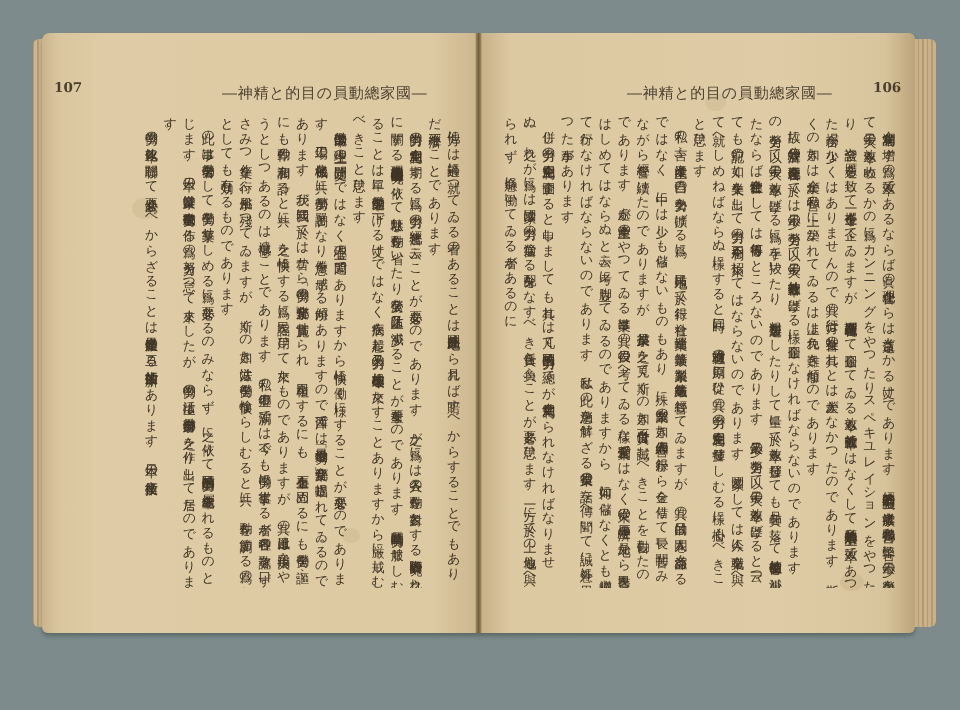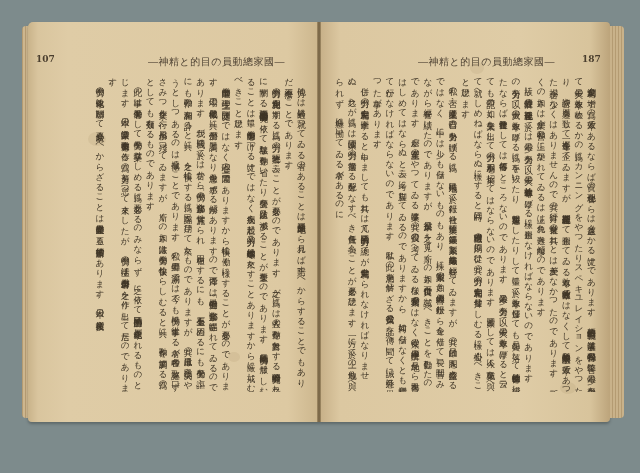--- a/index.html
+++ b/index.html
@@ -75,21 +75,21 @@
       <p>尚勞力の完全利用を期する爲に「勞力の經濟化」と云ふことが必要なのであります。之が爲には各人の動作を對象とする實際的研究や之れに關する心理學的及生理學的研究等に依りて無駄な動作を省いたり疲勞を防止又は減少することが重要なのであります。長時間勞働に服せしむることは單に勞働能率を下げる丈けではなく疾病を惹起し又勞力の根本的破壊を來たすことありますから厳に戒しむべきことゝ思ひます。</p>
       <p>勞働能率は生理上の問題丈けではなく心理上の問題でありますから愉快に働く様にすることが必要なのであります。工場の機械化と共に勞働が單調となり倦怠を感ずる傾向がありますので西洋では最近「勞働の音樂化」が提唱されてゐるのであります。我が我國に於ては昔から「勞働の音樂化」が實施せられ、田植をするにも、土臺石を固めるにも勞働を謳ふにも動作の調和を計ると共に、之を愉快にする爲に民謡を用ひて來たものでありますが、其の遺風は段々消失しやうとしつゝあるのは遺憾なことであります。私の郷里の新潟では今でも勞働に從事する者が各種の歌謠を口ずさみつゝ作業を行ふ風俗が殘つてゐますが、斯くの如き方法は勞働を愉快ならしむると共に、動作を調節する爲の手段としても有効なるものであります。</p>
       <p>此の事は勞働者をして勞働を享樂せしめる爲に必要なるのみならず、之に依りて國民的勞働が一層能率化されるものと信じます。日本の音樂家は古來勞働歌を作る爲の努力を怠つて來ましたが、勞働の生活は勞働者自身が之を作り出して居たのであります。</p>
       <p>勞働の效率化に關聯して必要缺くべからざることは産業界全體に亘る技術的革新であります。日本の産業技術</p>
     </div>
   </div>
 
   <div class="page right">
     <div class="stain" style="left:150px;top:40px;width:14px;height:12px;"></div>
     <div class="stain" style="left:240px;top:360px;width:16px;height:12px;"></div>
-    <div class="page-num" style="left:262px;">187</div>
+    <div class="page-num" style="left:262px;">106</div>
     <div class="running-head" style="left:98px;">―神精と的目の員動總家國―</div>
     <div class="text-block" style="left:8px;width:270px;">
       <p>企業利潤を增す爲の效率であるならば眞の合理化からは益々遠ざかる丈けであります。經濟的利己主義の業者族は私營獨得の弊害に最少の勞力を以て最大の效率を收めるかの爲にカンニングをやつたりスペキユレイションをやつたり、談合や贋造を致して一攫千金を企てゝゐますが、所謂產業合理化にて企圖してゐる效率も社會的效率ではなくして私經濟的追求上の效率であつた場合が少なくはありませんので其の行方は某社會の其れとは大差がなかつたのであります。斯くの如きは企業が私營の上に築かれてゐるは上は免れ難き傾向なのであります。</p>
       <p>故に公益經濟の產業合理化に於ては最少の勞力を以て最大の社會的效率を擧げる樣に企圖しなければならないのであります。最少の勞力を以て最大の效率を擧げる爲に手を抜いたり、粗製濫造をしたりして量に於て效率を發揮しても品質を落して社會的價値を減少したならば社會全體としては何等得るところないのであります。又最少の勞力を以て最大の效率を擧げると云つても前記の如く失業を出して勞力の不利用を招來してはならないのであります。國家としては今人に職業を與へて就へしめねばならぬ樣にすると同時に、適材適職の原則に從ひ其の勞力の完全利用を發揮せしむる樣に心掛くべきことゝ思ひます。</p>
       <p>私の言ふ產業主は自己の勢力を擴げる爲に、殖民地に於て銀行、會社、運輸業、鑛業等、製糸業、紡織業等を經營してゐますが、其の目的は人間を益々深める譯ではなく、中には少しも儲らないものもあり、殊に製糸業の如き個人經營の銀行から金を借りて長い間苦しみながら經營を續けたのでありますが、某役員が之を見て斯くの如き不良貸付は誡むべきことを勸告したのであります。處が產業主のやつてゐる事業は其の役員の考へてゐる樣な營利企業ではなく從來の厚生經濟の見地から書民を救はしめてはならぬと云ふ考に立脚してゐるのでありますから、如何に儲らなくとも繼續して行かなければならないのであります。私は此の消息を解せざる某役員の話を傳へ聞いて誠に意外に思つた事があります。</p>
       <p>併し勞力の完全利用を企圖すると申しましても其れは凡て國民的勞力の總てが完全利用せられなければなりませぬ。之れが爲には國家は勞力の適當なる配分をなすべき責任を負ふことが必要と思ひます。一方に於て上の地位も與へられず、懸命に働いてゐる者があるのに</p>
     </div>
   </div>
 
   <div class="gutter"></div>

